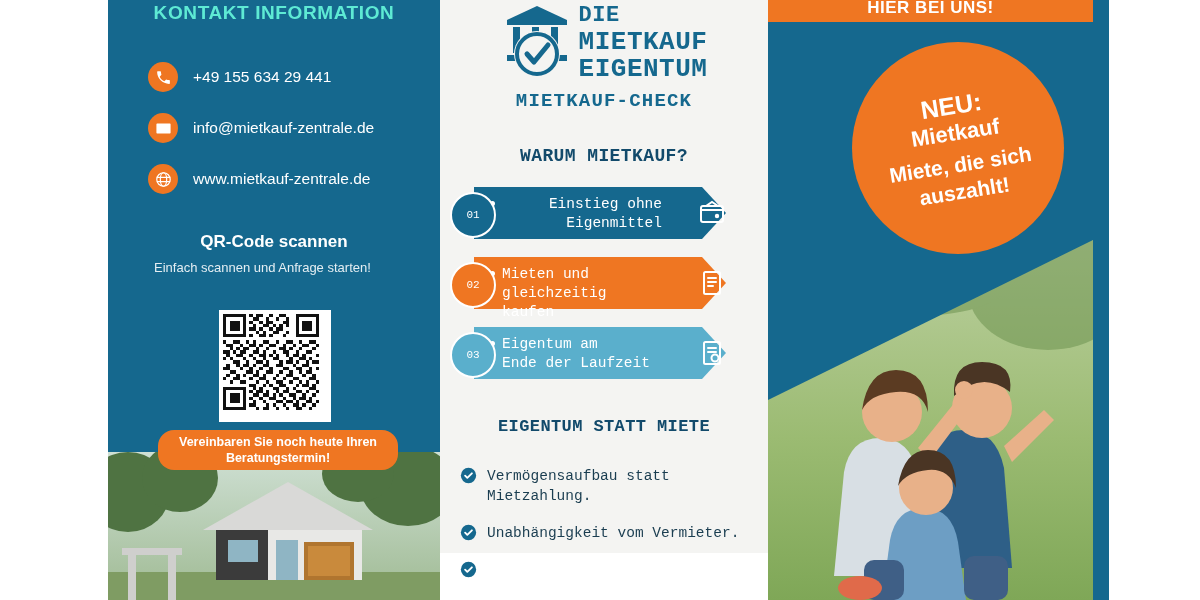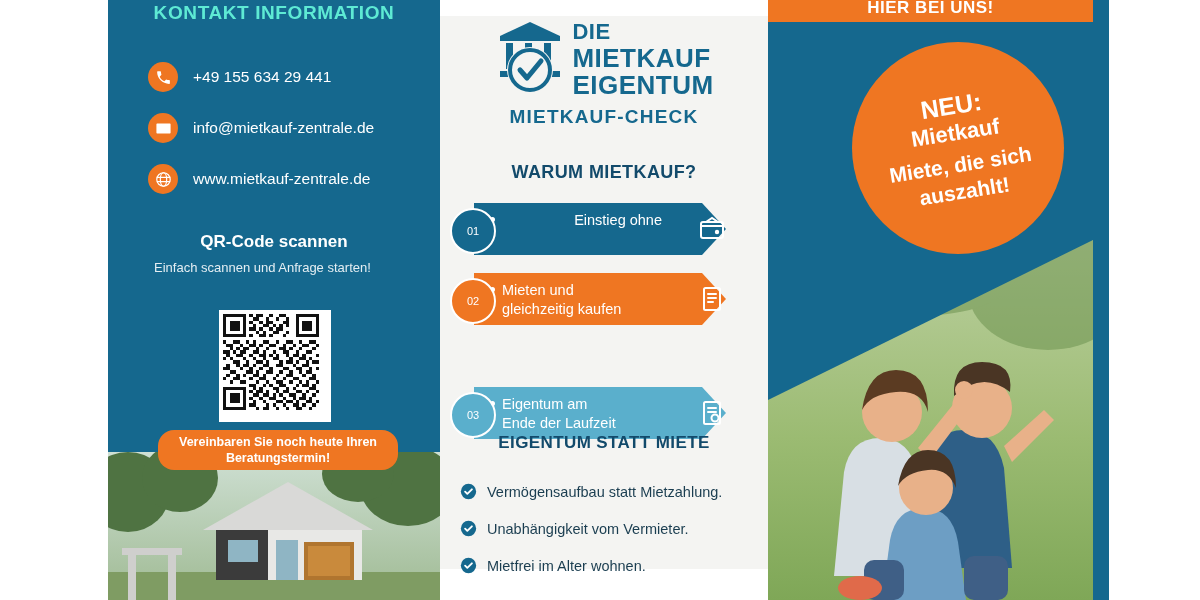--- a/index.html
+++ b/index.html
@@ -120,24 +120,25 @@
     width: 332px;
     height: 148px;
     overflow: hidden;
     background: #6d8a5a;
   }
 
   
   .panel-center {
     position: absolute;
     left: 440px;
-    top: 16px;
+    top: 0;
     width: 328px;
     height: 553px;
     background: #f4f4f2;
+    font-family: Liberation Mono, monospace;
   }
   .logo-wrap {
     position: absolute;
     top: 0;
     left: 0;
     width: 328px;
     display: flex;
     justify-content: center;
     align-items: flex-start;
     padding-top: 2px;
@@ -679,20 +680,21 @@
 
     <div class="arrow-row" style="top:187px;text-align:right;">
       <div class="arrow-body">
         <div class="rect" style="background:#15688e;"></div>
         <div class="tip" style="border-left:24px solid #15688e;"></div>
       </div>
       <div class="num-circle" style="background:#15688e;">01</div>
       <div class="bullet-dot"></div>
       <div class="arrow-label">
         <div>Einstieg ohne</div>
+        <div>Eigenmittel</div>
       </div>
       <span class="arrow-icon">
         <svg width="28" height="28" viewBox="0 0 28 28">
           <rect x="3" y="7" width="22" height="16" rx="2" fill="none" stroke="#ffffff" stroke-width="2"></rect>
           <path d="M3 11h22" stroke="#ffffff" stroke-width="2"></path>
           <circle cx="19" cy="17" r="2.2" fill="#ffffff"></circle>
           <path d="M8 7l6-4 6 4" fill="none" stroke="#ffffff" stroke-width="2"></path>
         </svg>
       </span>
     </div>
@@ -709,21 +711,21 @@
         <div>gleichzeitig kaufen</div>
       </div>
       <span class="arrow-icon">
         <svg width="28" height="28" viewBox="0 0 28 28">
           <rect x="6" y="3" width="16" height="22" rx="1.5" fill="none" stroke="#ffffff" stroke-width="2"></rect>
           <path d="M10 9h8M10 13h8M10 17h5" stroke="#ffffff" stroke-width="2" stroke-linecap="round"></path>
         </svg>
       </span>
     </div>
 
-    <div class="arrow-row" style="top:327px;margin-top:44px;">
+    <div class="arrow-row" style="top:327px;">
       <div class="arrow-body">
         <div class="rect" style="background:#5aafcc;"></div>
         <div class="tip" style="border-left:24px solid #5aafcc;"></div>
       </div>
       <div class="num-circle" style="background:#5aafcc;">03</div>
       <div class="bullet-dot"></div>
       <div class="arrow-label">
         <div>Eigentum am</div>
         <div>Ende der Laufzeit</div>
       </div>
@@ -757,21 +759,20 @@
         </span>
         <span class="check-text">Unabhängigkeit vom Vermieter.</span>
       </div>
       <div class="check-row">
         <span class="check-icon">
           <svg width="17" height="17" viewBox="0 0 20 20">
               <circle cx="10" cy="10" r="9" fill="#15688e"></circle>
               <path d="M6 10.2l2.6 2.6L14 7.4" fill="none" stroke="#ffffff" stroke-width="2.2" stroke-linecap="round" stroke-linejoin="round"></path>
             </svg>
         </span>
-        <span class="check-text">Mietfrei im Alter wohnen.</span>
       </div>
     </div>
   </div>
 
   <div class="panel-right">
     <div class="right-orange-top"></div>
     <div class="right-top-text">HIER BEI UNS!</div>
     <div class="right-blue"></div>
 
     <div class="right-photo">

